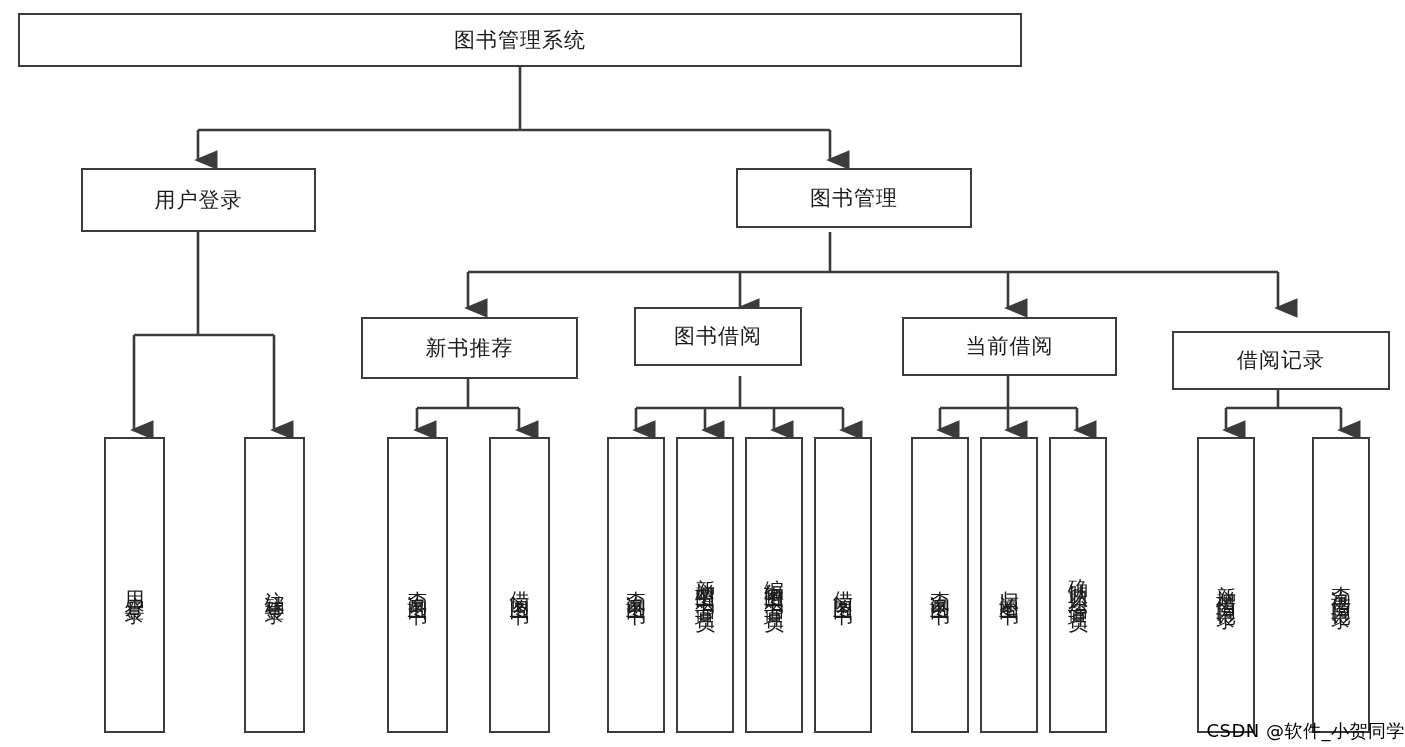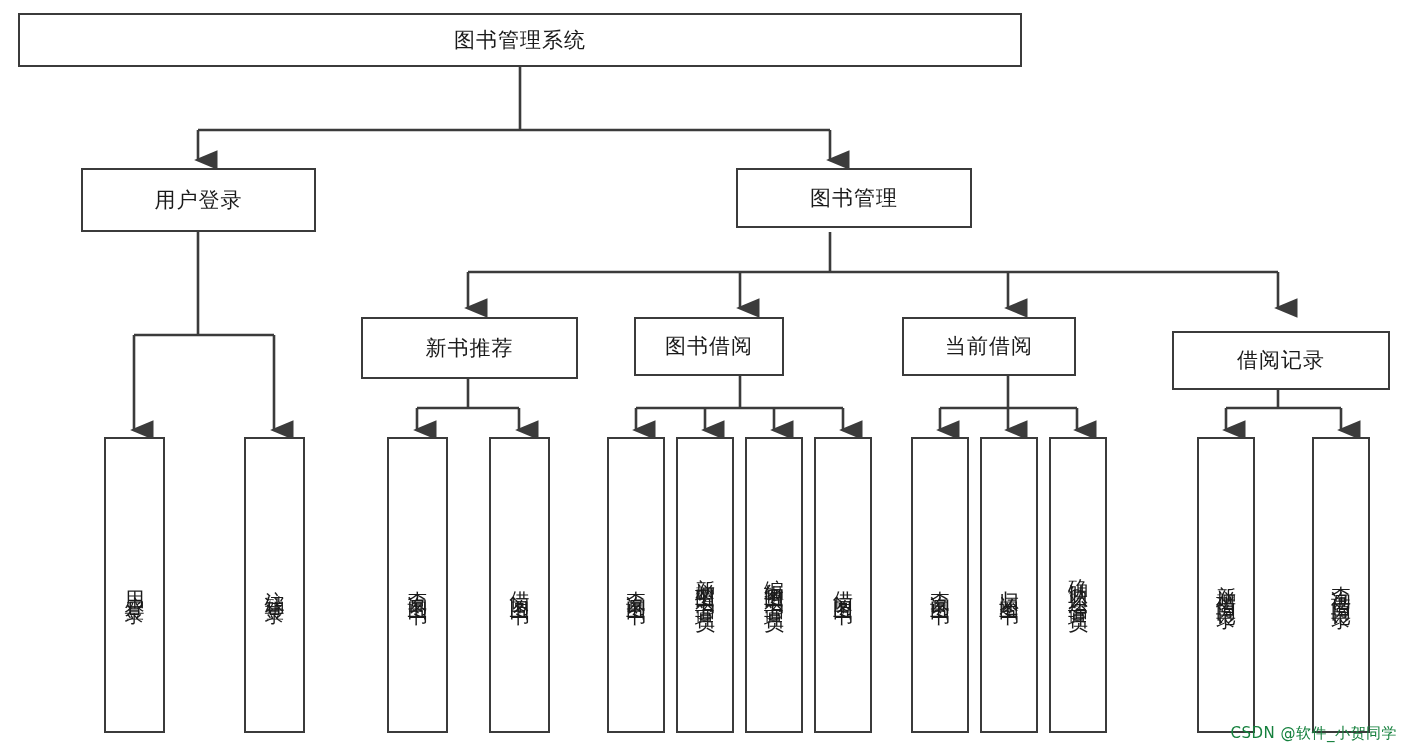--- a/index.html
+++ b/index.html
@@ -55,24 +55,24 @@
   .node.v .label {
     writing-mode: vertical-rl;
     text-orientation: upright;
     font-size: 20px;
     letter-spacing: 5px;
     line-height: 1.05;
     max-height: 100%;
   }
   .watermark {
     position: absolute;
-    right: 8px;
+    right: 0;
     bottom: 4px;
-    font-size: 15px;
-    color: #15803d;
+    font-size: 18px;
+    color: #000000;
     letter-spacing: 0.5px;
     white-space: nowrap;
     pointer-events: none;
   }
 </style>
 </head>
 <body>
 
 <div id="canvas">
 
@@ -134,24 +134,24 @@
   <div class="node h" style="left:81px; top:168px; width:235px; height:64px;">
     <span class="label">用户登录</span>
   </div>
   <div class="node h" style="left:712px; top:168px; width:236px; height:60px;margin-left:24px;">
     <span class="label">图书管理</span>
   </div>
 
   <div class="node h" style="left:361px; top:317px; width:217px; height:62px;">
     <span class="label">新书推荐</span>
   </div>
-  <div class="node h" style="left:634px; top:317px; width:150px; height:59px;">
+  <div class="node h" style="left:634px; top:307px; width:168px; height:59px;">
     <span class="label">图书借阅</span>
   </div>
-  <div class="node h" style="left:902px; top:317px; width:174px; height:59px;">
+  <div class="node h" style="left:902px; top:317px; width:215px; height:59px;">
     <span class="label">当前借阅</span>
   </div>
   <div class="node h" style="left:1172px; top:331px; width:218px; height:59px;">
     <span class="label">借阅记录</span>
   </div>
 
   <div class="node v" style="left:104px; top:437px; width:61px; height:296px;">
     <span class="label">用户登录</span>
   </div>
   <div class="node v" style="left:244px; top:437px; width:61px; height:296px;">

